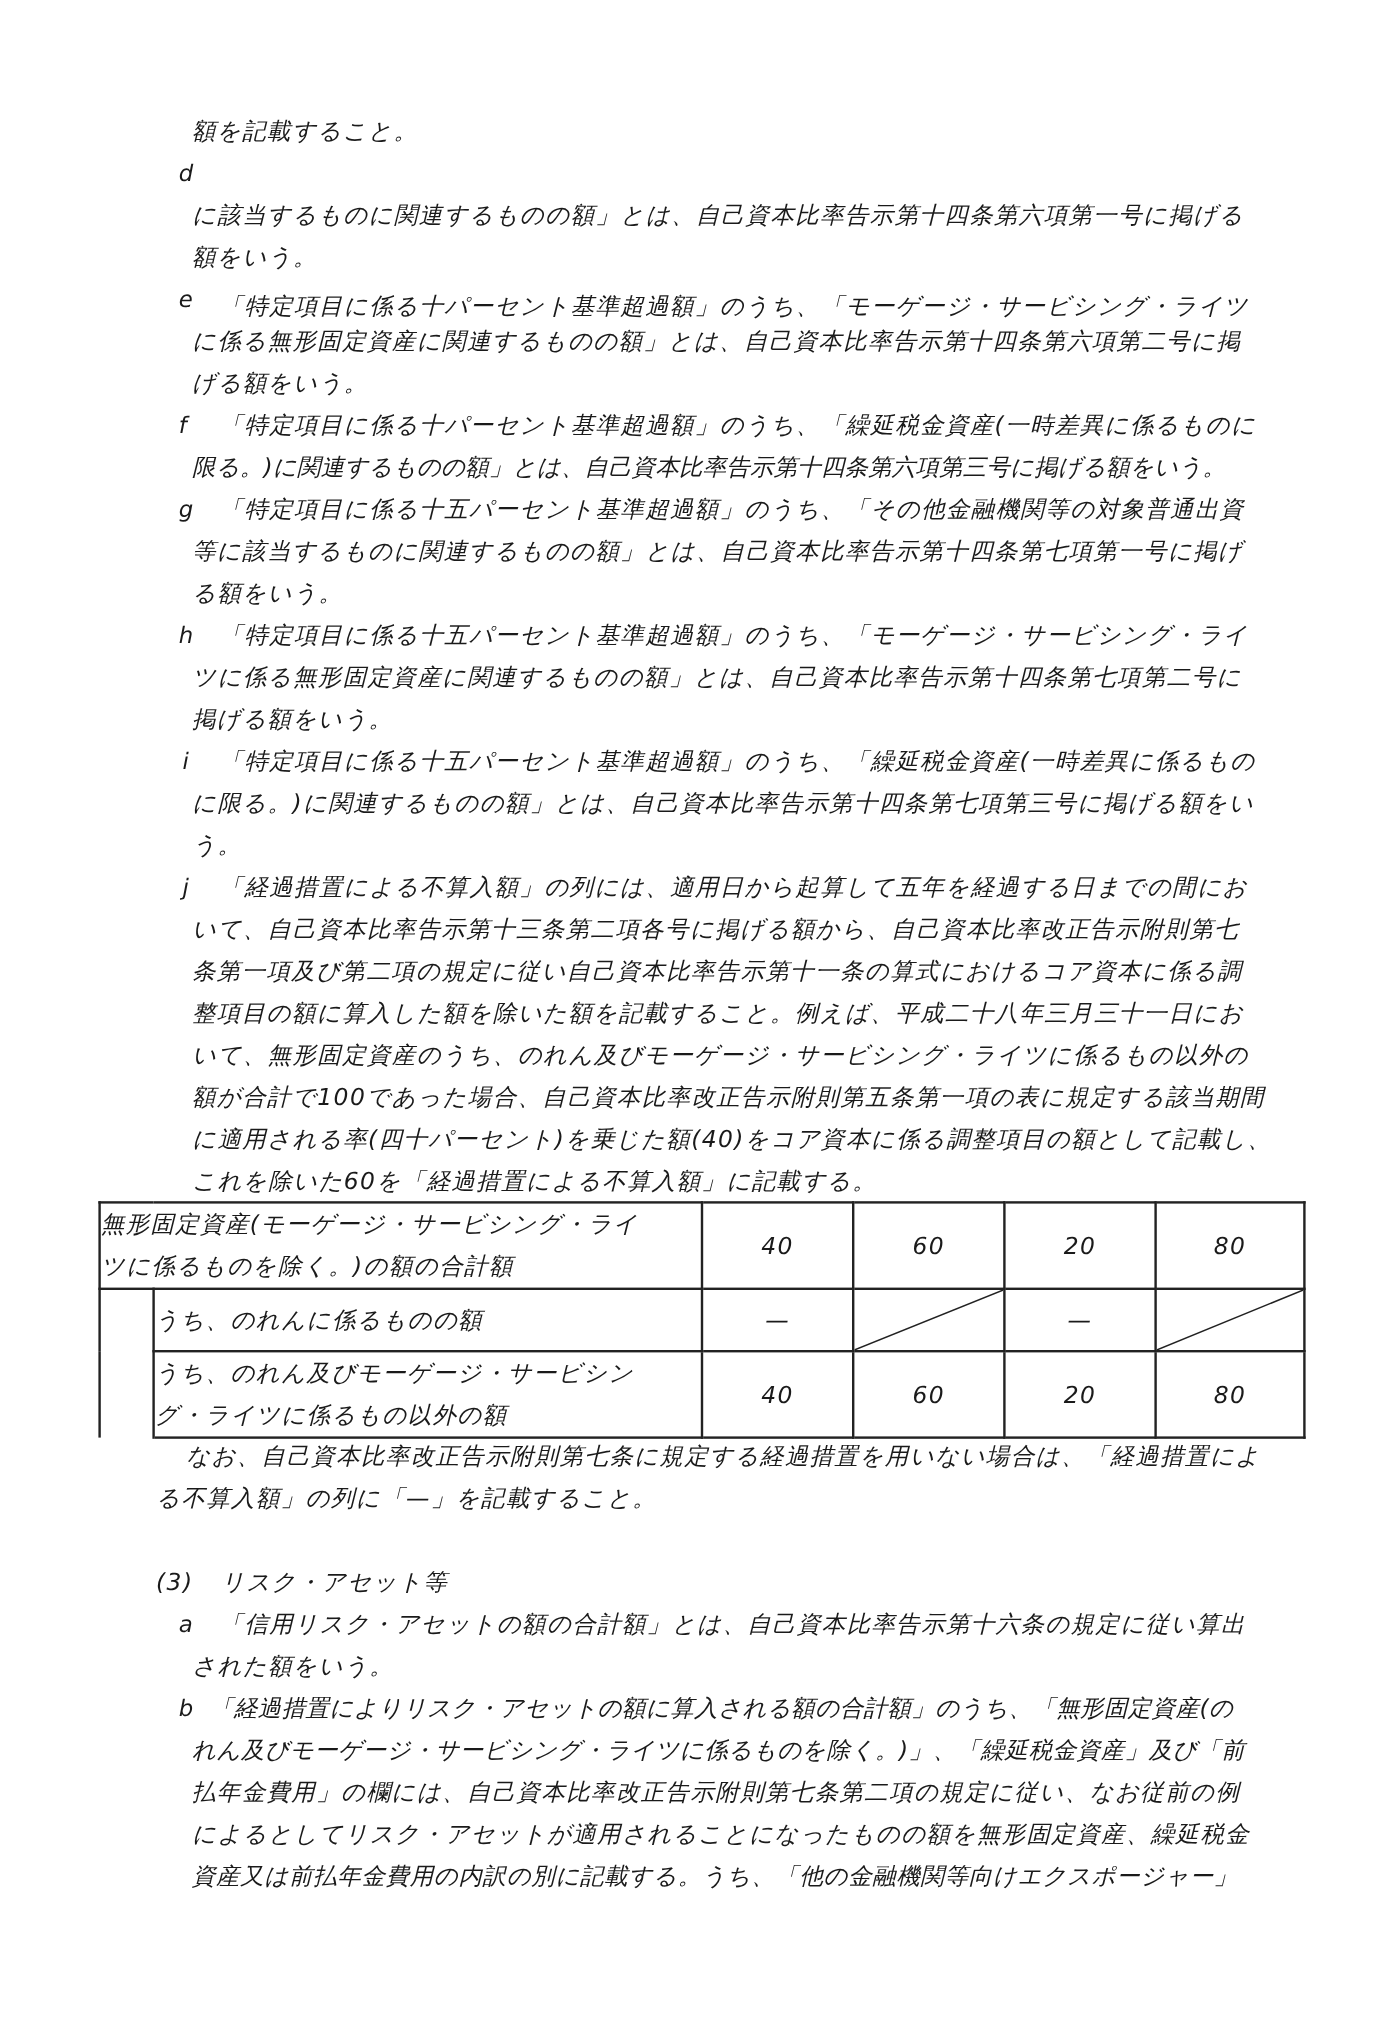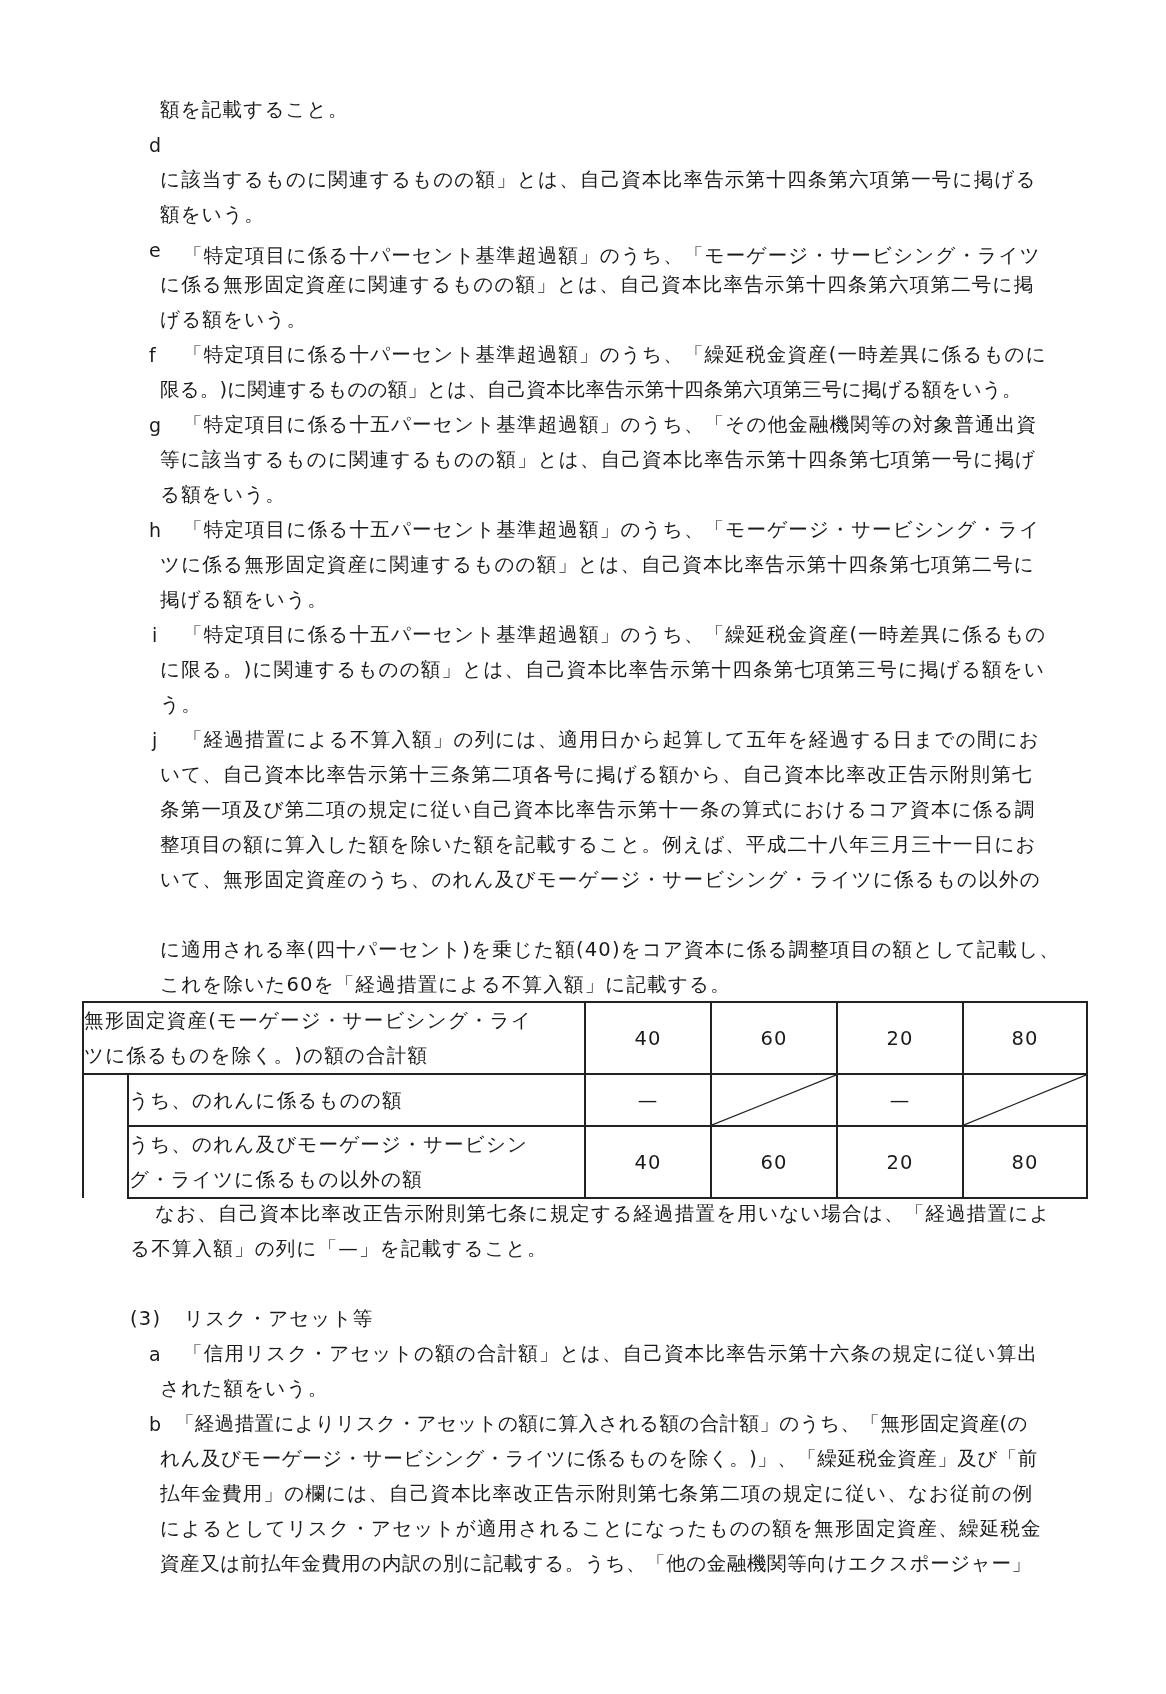--- a/index.html
+++ b/index.html
@@ -1,21 +1,21 @@
 <!DOCTYPE html>
 <html><head>
 <meta charset="utf-8">
 <style>
   html, body { margin: 0; padding: 0; background: #ffffff; }
   body {
     width: 1166px; height: 1694px; position: relative; overflow: hidden;
     font-family: "DejaVu Sans", "Liberation Sans", sans-serif;
     color: #1a1a1a;
   }
-  .page { position: absolute; left: 0; top: 0; width: 1166px; height: 1281px; }
+  .page { position: absolute; left: 0; top: 0; width: 1166px; height: 1281px; font-style: italic; }
   .line {
     position: absolute; white-space: nowrap;
     font-size: 19.5px; line-height: 24px; letter-spacing: 1.2px;
   }
   .marker { position: absolute; font-size: 19px; line-height: 24px; }
   table.tbl {
     position: absolute; left: 82px; top: 1001px;
     border-collapse: collapse; table-layout: fixed;
   }
   table.tbl td {
@@ -63,20 +63,21 @@
   <div class="line" style="left:183px; top:623px;">「特定項目に係る十五パーセント基準超過額」のうち、「繰延税金資産(一時差異に係るもの</div>
   <div class="line" style="left:160px; top:658px;">に限る。)に関連するものの額」とは、自己資本比率告示第十四条第七項第三号に掲げる額をい</div>
   <div class="line" style="left:160px; top:693px;">う。</div>
 
   <div class="marker" style="left:152px; top:728px;">j</div>
   <div class="line" style="left:183px; top:728px;">「経過措置による不算入額」の列には、適用日から起算して五年を経過する日までの間にお</div>
   <div class="line" style="left:160px; top:763px;">いて、自己資本比率告示第十三条第二項各号に掲げる額から、自己資本比率改正告示附則第七</div>
   <div class="line" style="left:160px; top:798px;">条第一項及び第二項の規定に従い自己資本比率告示第十一条の算式におけるコア資本に係る調</div>
   <div class="line" style="left:160px; top:833px;">整項目の額に算入した額を除いた額を記載すること。例えば、平成二十八年三月三十一日にお</div>
   <div class="line" style="left:160px; top:868px;">いて、無形固定資産のうち、のれん及びモーゲージ・サービシング・ライツに係るもの以外の</div>
+  <div class="line" style="left:160px; top:903px;">額が合計で100であった場合、自己資本比率改正告示附則第五条第一項の表に規定する該当期間</div>
   <div class="line" style="left:160px; top:938px;">に適用される率(四十パーセント)を乗じた額(40)をコア資本に係る調整項目の額として記載し、</div>
   <div class="line" style="left:160px; top:973px;">これを除いた60を「経過措置による不算入額」に記載する。</div>
 
   <table class="tbl">
     <colgroup>
       <col style="width:45px">
       <col style="width:457px">
       <col style="width:126px">
       <col style="width:126px">
       <col style="width:126px">

